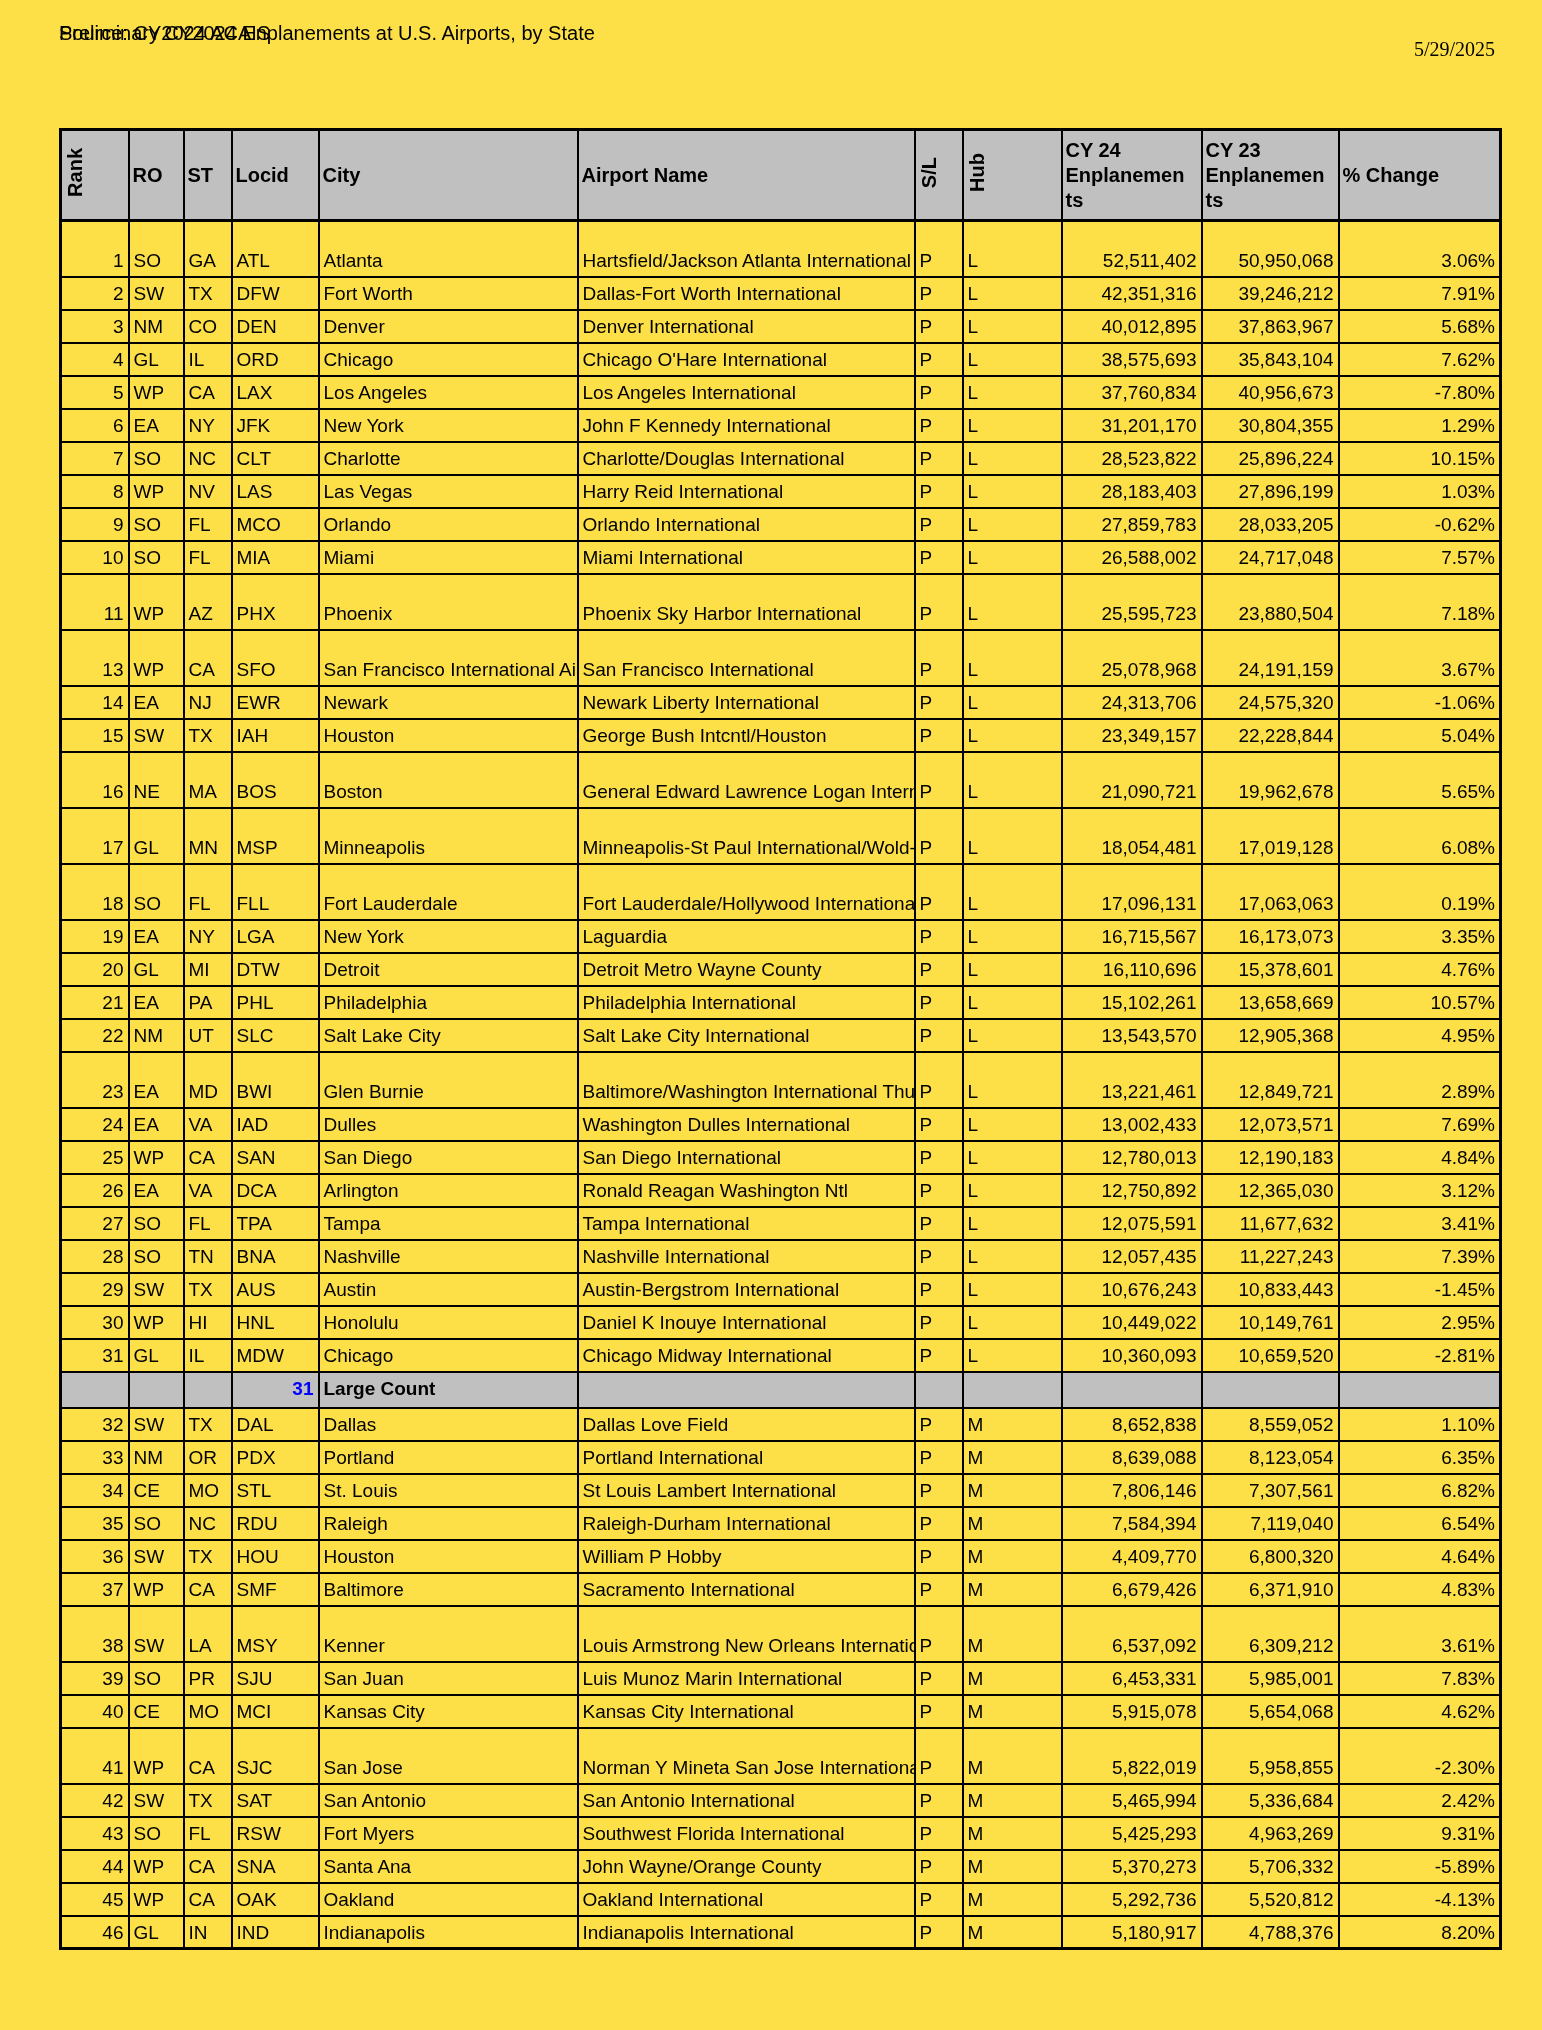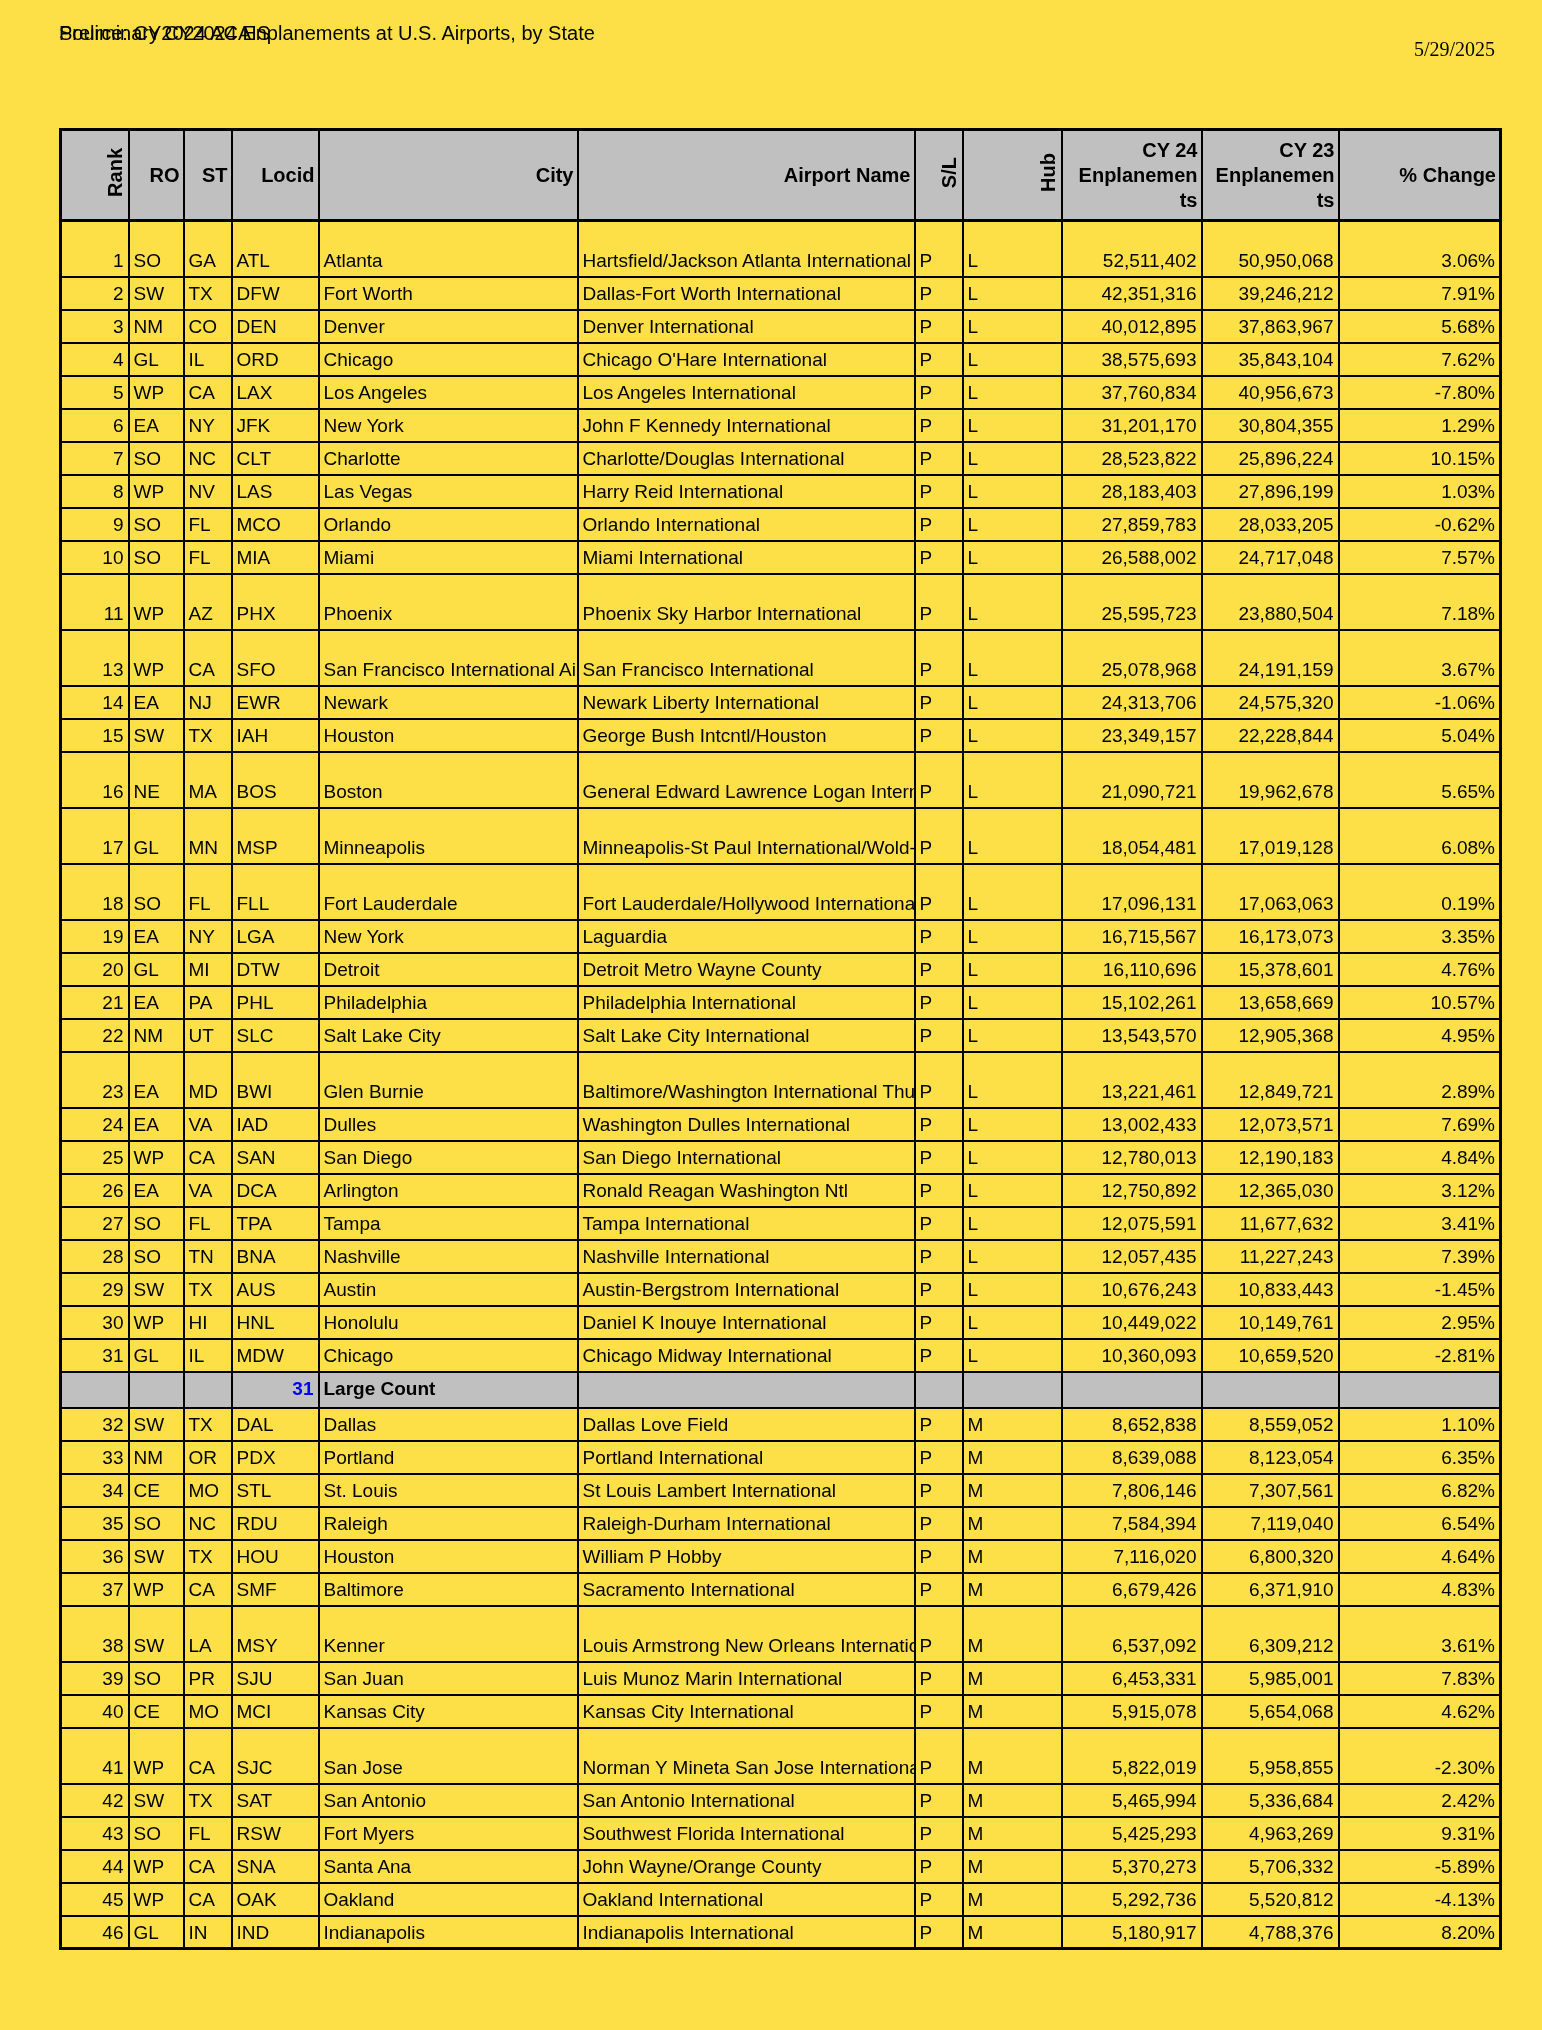--- a/index.html
+++ b/index.html
@@ -7,21 +7,21 @@
         font-family:"Liberation Sans",sans-serif;color:#000;}
   .topbar{position:absolute;left:59px;top:22px;width:1440px;height:28px;font-size:20px;}
   .topbar .src{position:absolute;left:0;top:0;}
   .topbar .ttl{position:absolute;left:0;right:0;top:0;text-align:left;}
   .topbar .dt{position:absolute;right:4px;top:16px;font-family:Liberation Serif, serif;}
   table.enpl{position:absolute;left:59px;top:128px;width:1440px;border-collapse:collapse;
              table-layout:fixed;font-size:19px;}
   table.enpl,table.enpl th,table.enpl td{border:2px solid #000;}
   table.enpl{border-width:3px;}
   table.enpl thead th{border-bottom-width:3px;background:#c0c0c0;font-weight:bold;
-                      text-align:right;vertical-align:middle;height:84px;padding:2px 3px;
+                      text-align:left;vertical-align:middle;height:84px;padding:2px 3px;
                       font-size:20px;}
   table.enpl td{vertical-align:bottom;padding:2px 4px 3px 4px;white-space:nowrap;
                 overflow:hidden;line-height:1.18;}
   tr.r{height:33px;}
   tr.r-tall{height:56px;}
   tr.summary{height:36px;}
   tr.summary td{background:#c0c0c0;font-weight:bold;vertical-align:middle;}
   td.num{text-align:right;padding-right:5px;}
   td.txt{text-align:left;}
   td.wrap{white-space:pre-line;}
@@ -536,21 +536,21 @@
         </tr>
         <tr class="r">
           <td class="num">36</td>
           <td class="txt">SW</td>
           <td class="txt">TX</td>
           <td class="txt">HOU</td>
           <td class="txt wrap">Houston</td>
           <td class="txt wrap">William P Hobby</td>
           <td class="txt">P</td>
           <td class="txt">M</td>
-          <td class="num">7,116,020</td>
+          <td class="num">4,409,770</td>
           <td class="num">6,800,320</td>
           <td class="num">4.64%</td>
         </tr>
         <tr class="r">
           <td class="num">37</td>
           <td class="txt">WP</td>
           <td class="txt">CA</td>
           <td class="txt">SMF</td>
           <td class="txt wrap">Baltimore</td>
           <td class="txt wrap">Sacramento International</td>

